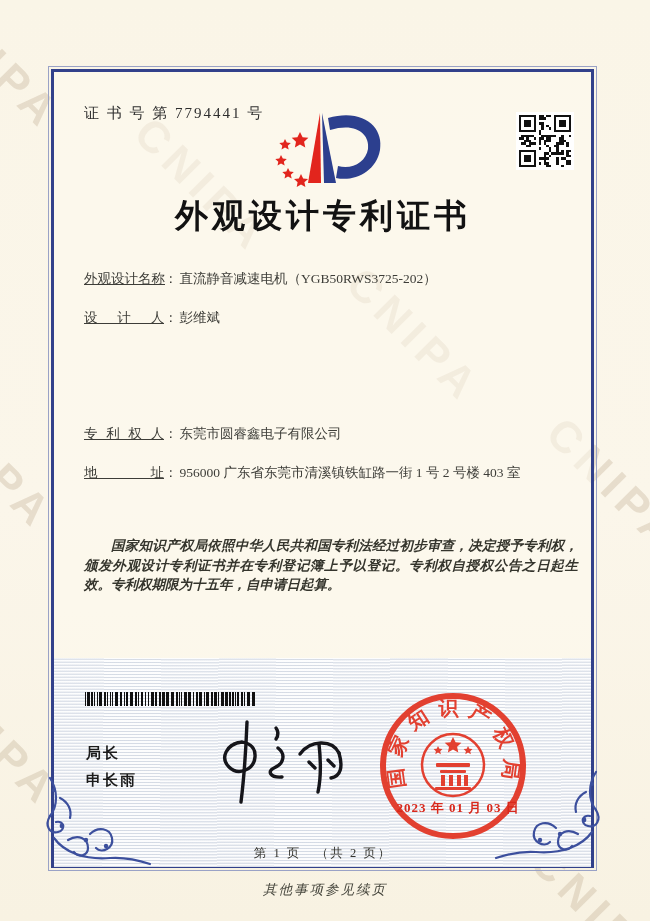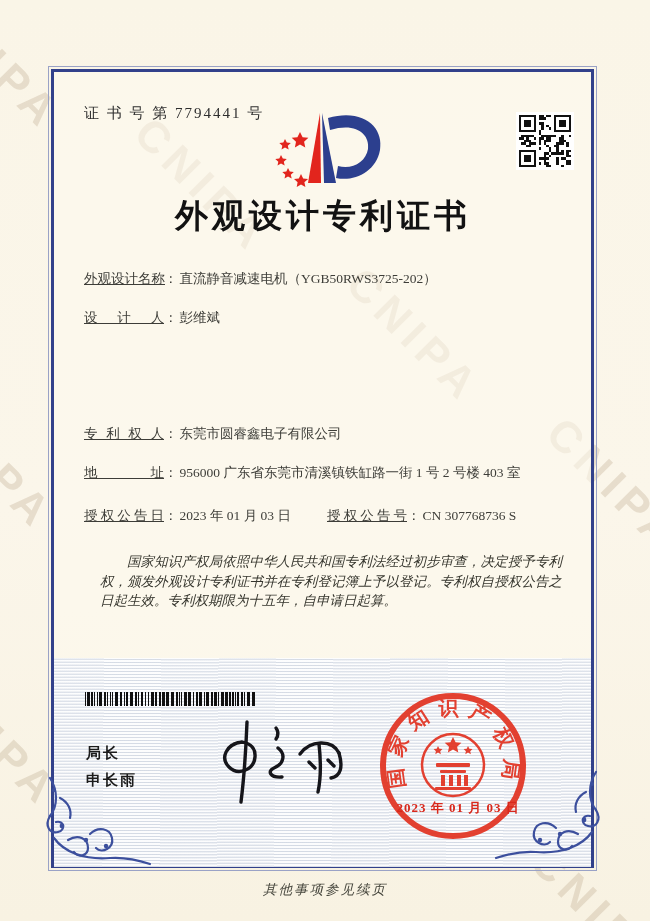--- a/index.html
+++ b/index.html
@@ -29,21 +29,21 @@
   .title{position:absolute;left:53px;top:194px;width:540px;text-align:center;
          font-size:33px;font-weight:700;letter-spacing:4px;color:#121212;}
 
   .row{position:absolute;left:84px;width:500px;font-size:13.5px;color:#3d3d38;white-space:nowrap;}
   .lbl{display:inline-block;width:80px;text-align:justify;text-align-last:justify;text-decoration:underline;}
   .colon{display:inline-block;margin-right:2px;}
   .pair2{position:absolute;left:243px;top:0;}
 
   .body-text{position:absolute;left:84px;top:536px;width:494px;font-size:13.5px;line-height:19.5px;
              color:#35352d;font-style:italic;text-align:justify;}
-  .body-text p{margin:16px;text-indent:2em;}
+  .body-text p{margin:0;text-indent:2em;font-weight:bold;}
 
   .guilloche{position:absolute;left:54px;top:658px;width:537px;height:209px;z-index:1;
      background:
        repeating-linear-gradient(181deg, rgba(185,194,210,.20) 0 1px, transparent 1px 3px),
        repeating-linear-gradient(180deg, rgba(255,255,255,.85) 0 1px, rgba(205,212,224,.5) 1px 2px, rgba(255,255,255,.85) 2px 3px),
        linear-gradient(#eff1f5,#e9ecf2);}
 
   .barcode{position:absolute;left:85px;top:692px;width:172px;height:14px;font-size:0;white-space:nowrap;overflow:hidden;}
   .barcode i{display:inline-block;height:100%;background:#101010;}
 
@@ -123,26 +123,20 @@
       <span class="lbl">外观设计名称</span><span class="colon">：</span><span class="val">直流静音减速电机（YGB50RWS3725-202）</span>
     </div>
     <div class="row" style="top:309px">
       <span class="lbl">设计人</span><span class="colon">：</span><span class="val">彭维斌</span>
     </div>
     <div class="row" style="top:425px">
       <span class="lbl">专利权人</span><span class="colon">：</span><span class="val">东莞市圆睿鑫电子有限公司</span>
     </div>
     <div class="row" style="top:464px">
       <span class="lbl">地址</span><span class="colon">：</span><span class="val">956000 广东省东莞市清溪镇铁缸路一街 1 号 2 号楼 403 室</span>
-    </div>
-    <div class="row" style="top:507px">
-      <span class="lbl">授权公告日</span><span class="colon">：</span><span class="val">2023 年 01 月 03 日</span>
-      <span class="pair2">
-        <span class="lbl">授权公告号</span><span class="colon">：</span><span class="val">CN 307768736 S</span>
-      </span>
     </div>
 
     <div class="body-text">
       <p>国家知识产权局依照中华人民共和国专利法经过初步审查，决定授予专利权，颁发外观设计专利证书并在专利登记簿上予以登记。专利权自授权公告之日起生效。专利权期限为十五年，自申请日起算。</p>
     </div>
 
     <div class="barcode"><i style="width:1px;margin-right:1px"></i><i style="width:3px;margin-right:1px"></i><i style="width:2px;margin-right:1px"></i><i style="width:1px;margin-right:2px"></i><i style="width:1px;margin-right:1px"></i><i style="width:3px;margin-right:2px"></i><i style="width:2px;margin-right:1px"></i><i style="width:1px;margin-right:2px"></i><i style="width:1px;margin-right:1px"></i><i style="width:1px;margin-right:2px"></i><i style="width:3px;margin-right:2px"></i><i style="width:2px;margin-right:2px"></i><i style="width:1px;margin-right:1px"></i><i style="width:2px;margin-right:2px"></i><i style="width:3px;margin-right:2px"></i><i style="width:2px;margin-right:1px"></i><i style="width:1px;margin-right:2px"></i><i style="width:2px;margin-right:2px"></i><i style="width:1px;margin-right:2px"></i><i style="width:1px;margin-right:2px"></i><i style="width:3px;margin-right:1px"></i><i style="width:2px;margin-right:2px"></i><i style="width:2px;margin-right:1px"></i><i style="width:3px;margin-right:1px"></i><i style="width:3px;margin-right:2px"></i><i style="width:3px;margin-right:2px"></i><i style="width:2px;margin-right:1px"></i><i style="width:1px;margin-right:1px"></i><i style="width:1px;margin-right:2px"></i><i style="width:3px;margin-right:1px"></i><i style="width:3px;margin-right:2px"></i><i style="width:1px;margin-right:2px"></i><i style="width:2px;margin-right:1px"></i><i style="width:3px;margin-right:2px"></i><i style="width:1px;margin-right:1px"></i><i style="width:3px;margin-right:2px"></i><i style="width:2px;margin-right:1px"></i><i style="width:3px;margin-right:1px"></i><i style="width:1px;margin-right:2px"></i><i style="width:3px;margin-right:1px"></i><i style="width:3px;margin-right:1px"></i><i style="width:2px;margin-right:1px"></i><i style="width:2px;margin-right:1px"></i><i style="width:1px;margin-right:1px"></i><i style="width:2px;margin-right:2px"></i><i style="width:2px;margin-right:1px"></i><i style="width:1px;margin-right:2px"></i><i style="width:3px;margin-right:2px"></i><i style="width:3px;margin-right:1px"></i></div>
 
     <div class="signer-title">局长</div>
     <div class="signer-name">申长雨</div>
@@ -211,16 +205,17 @@
         <path d="M18 22 C26 26 30 34 28 42"></path>
       </g>
       <g fill="#3c4f9d">
         <circle cx="20" cy="50" r="2.4"></circle>
           <circle cx="44" cy="64" r="2.2"></circle>
           <circle cx="64" cy="70" r="2.2"></circle>
           <circle cx="12" cy="14" r="2"></circle>
       </g>
     </svg>
 
+    <div class="page-no">第 1 页　（共 2 页）</div>
     <div class="continuation">其他事项参见续页</div>
 
   </div>
 </div>
 
 </body></html>

